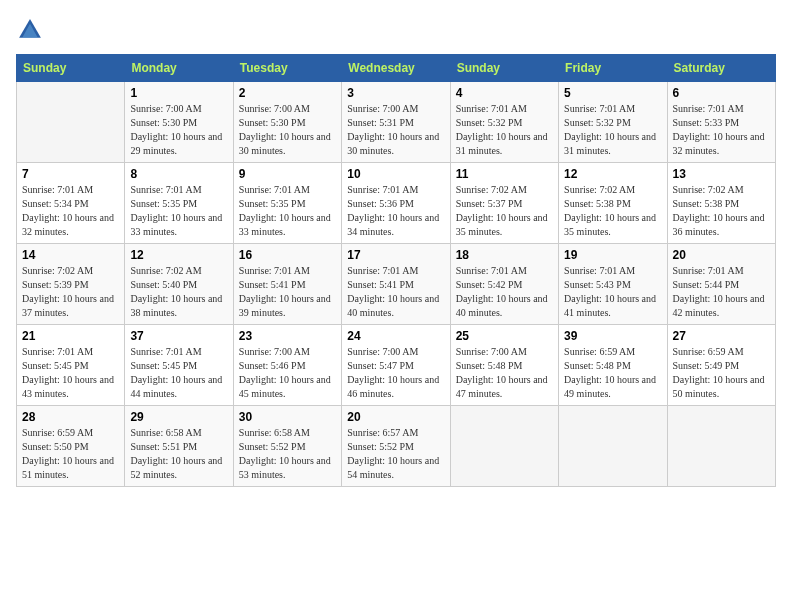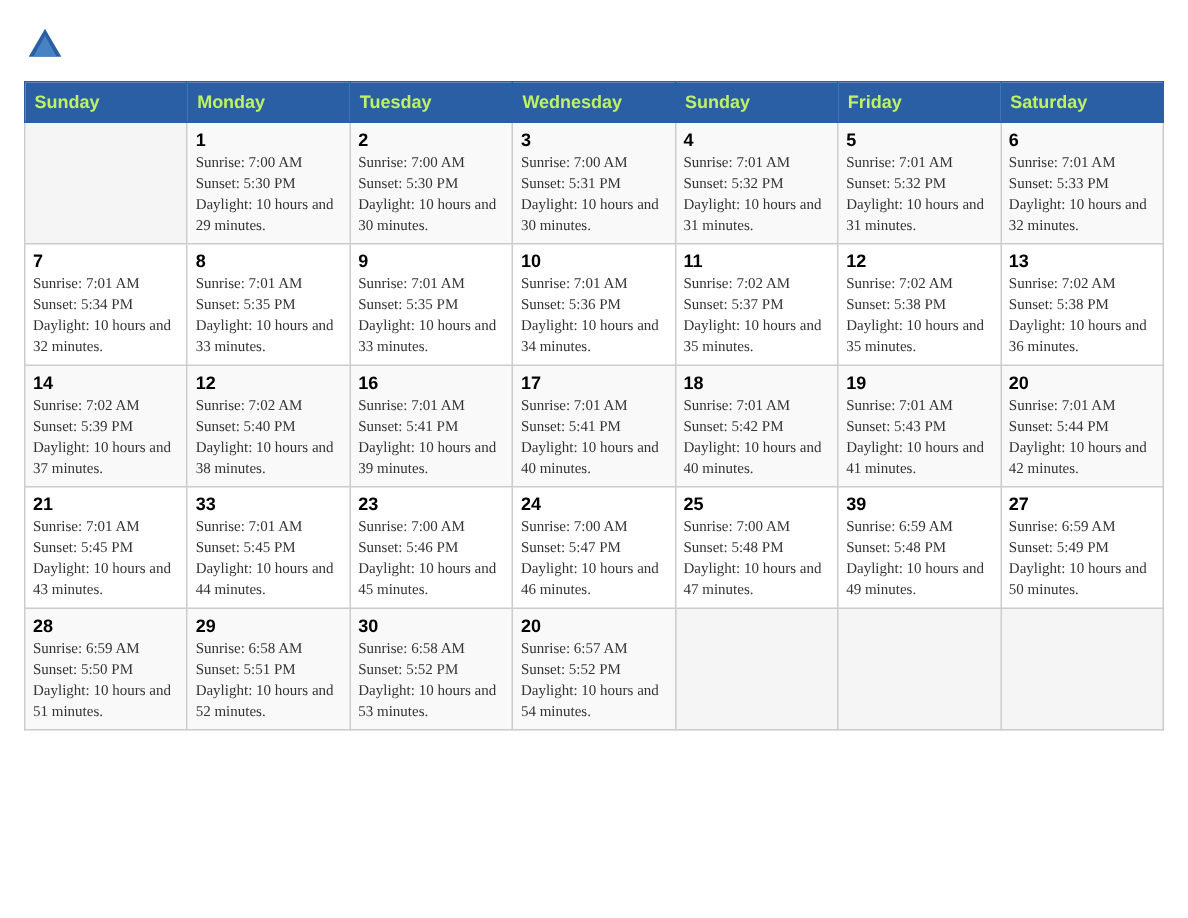--- a/index.html
+++ b/index.html
@@ -290,21 +290,21 @@
       <tr>
         <td>
         <span class="day-number">21</span>
         <div class="day-info">
           Sunrise: 7:01 AM<br>
           Sunset: 5:45 PM<br>
           Daylight: 10 hours and 43 minutes.
         </div>
       </td>
         <td>
-        <span class="day-number">33</span>
+        <span class="day-number">37</span>
         <div class="day-info">
           Sunrise: 7:01 AM<br>
           Sunset: 5:45 PM<br>
           Daylight: 10 hours and 44 minutes.
         </div>
       </td>
         <td>
         <span class="day-number">23</span>
         <div class="day-info">
           Sunrise: 7:00 AM<br>

